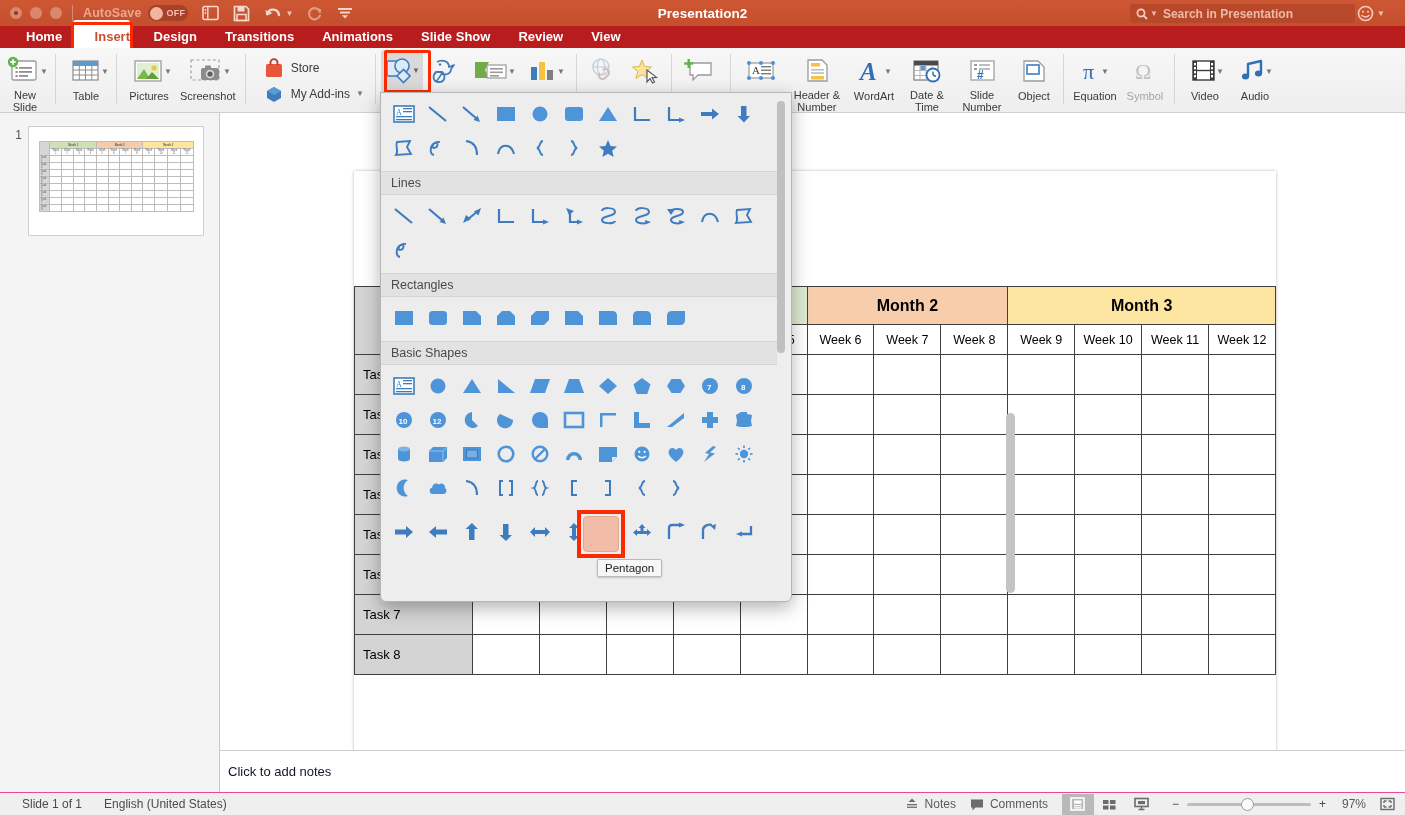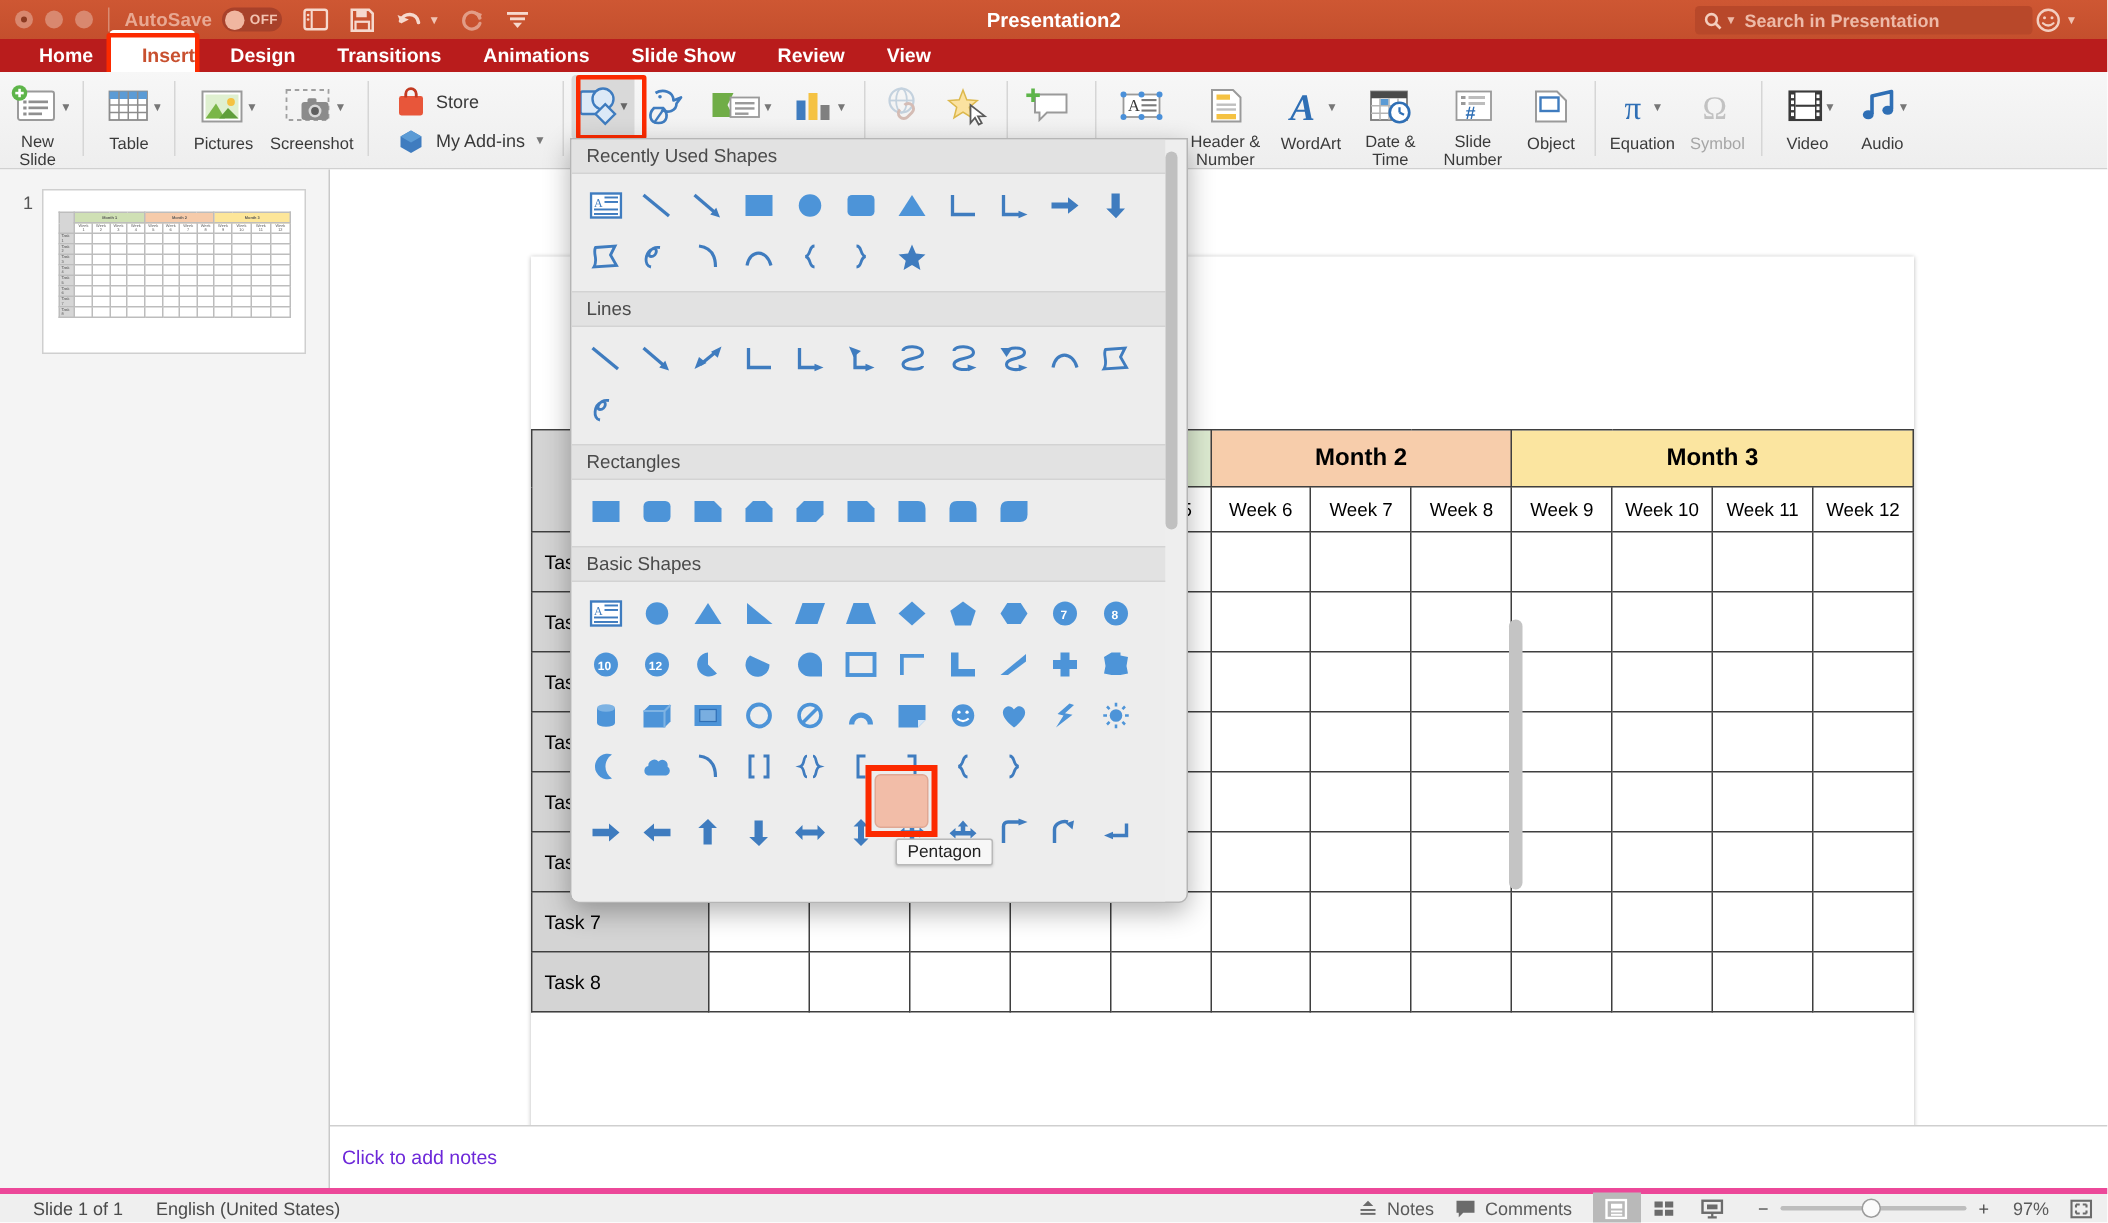--- a/index.html
+++ b/index.html
@@ -180,26 +180,26 @@
     position:absolute; left:597px; top:559px; background:#f7f7f7;
     border:1px solid #b9b9b9; border-radius:2px; padding:2px 7px;
     font-size:11.5px; color:#222; z-index:31; box-shadow:0 1px 2px rgba(0,0,0,.18);
   }
 
   
   .notes {
     position:absolute; left:220px; top:750px; width:1185px; height:42px;
     background:#ffffff; border-top:1px solid #cfcfcf;
   }
-  .notes-text { position:absolute; left:8px; top:13px; font-size:13px; color:#6d28d9; }
+  .notes-text { position:absolute; left:8px; top:13px; font-size:13px; color:#0f172a; }
 
   
   .statusbar {
     position:absolute; left:0; top:792px; width:1405px; height:23px;
-    background:#efefef; border-top:4px solid #ec4899;
+    background:#efefef; border-top:1px solid #ec4899;
     display:flex; align-items:center;
   }
   .sb-left { display:flex; align-items:center; gap:22px; margin-left:22px; }
   .sb-txt { font-size:12px; color:#4a4a4a; }
   .sb-right { position:absolute; right:10px; display:flex; align-items:center; gap:14px; }
   .sb-item { display:flex; align-items:center; gap:6px; font-size:12px; color:#5a5a5a; }
   .view-btns { display:flex; align-items:center; gap:0px; }
   .view-btn { width:32px; height:21px; display:flex; align-items:center; justify-content:center;}
   .view-btn.active { background:#b9b9b9; }
   .zoomrow { display:flex; align-items:center; gap:8px; }
@@ -919,21 +919,20 @@
         </tbody>
           </table>
       </div>
     </div>
     <div class="slidearea-vsb"></div>
   </div>
 
   <div class="dropdown">
     <div class="dd-inner">
 
-      <div class="dd-head first">Recently Used Shapes</div>
       <div class="dd-row">
         <div class="sh">
             <svg width="22" height="20">
               <rect x="1" y="2" width="20" height="16" fill="#fff" stroke="#3f7cbf" stroke-width="1.6"></rect>
               <text x="3" y="11" font-size="8" fill="#3f7cbf" font-family="serif">A</text>
               <rect x="3" y="12" width="16" height="1.3" fill="#3f7cbf"></rect>
               <rect x="3" y="15" width="16" height="1.3" fill="#3f7cbf"></rect>
               <rect x="10" y="4" width="9" height="1.3" fill="#3f7cbf"></rect>
               <rect x="10" y="7" width="9" height="1.3" fill="#3f7cbf"></rect>
             </svg>

